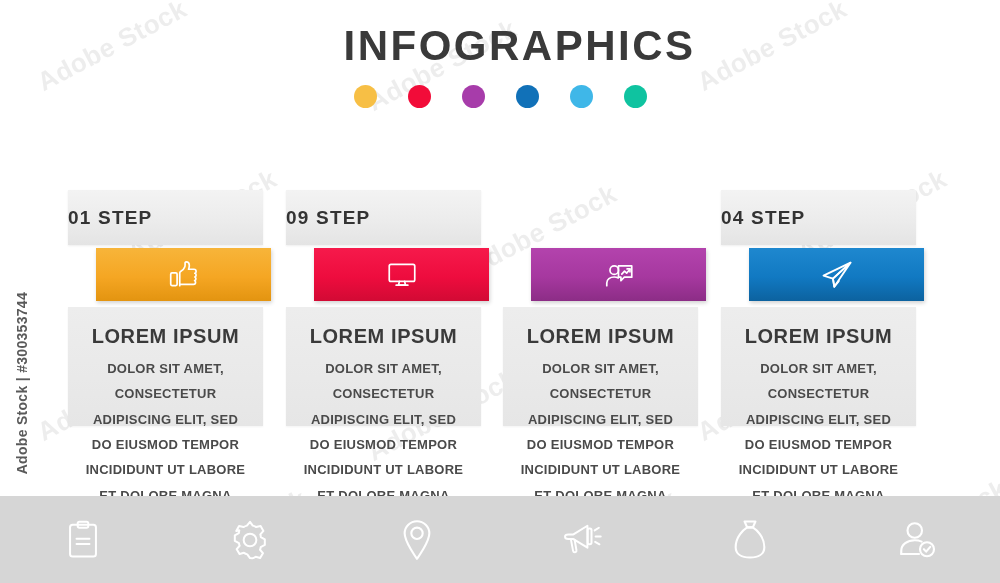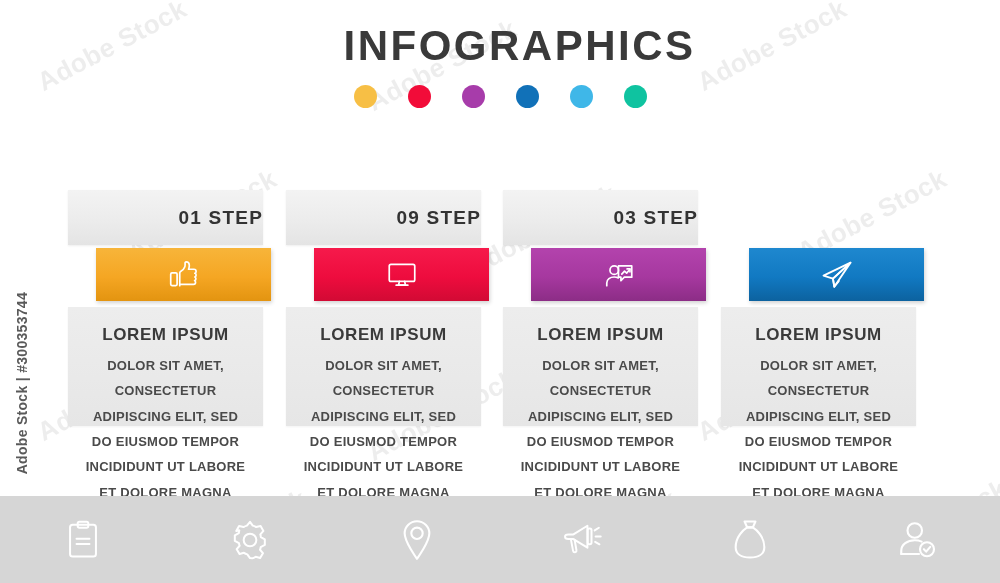--- a/index.html
+++ b/index.html
@@ -77,21 +77,21 @@
 
   .card-header {
     position: absolute;
     top: 0;
     left: 0;
     width: 195px;
     height: 55px;
     background: linear-gradient(180deg, #f3f3f3 0%, #ececec 55%, #e4e4e4 100%);
     display: flex;
     align-items: center;
-    justify-content: flex-end;
+    justify-content: flex-start;
     box-shadow: 0 1px 2px rgba(0,0,0,0.07);
   }
   .card-header-label {
     font-size: 19px;
     font-weight: 700;
     letter-spacing: 1.2px;
     color: #333333;
   }
 
   .card-body {
@@ -99,21 +99,21 @@
     top: 117px;
     left: 0;
     width: 195px;
     height: 119px;
     background: linear-gradient(180deg, #ededed 0%, #e9e9e9 60%, #e6e6e6 100%);
     box-shadow: 0 1px 2px rgba(0,0,0,0.05);
     padding: 18px 10px 0 10px;
     text-align: center;
   }
   .card-title {
-    font-size: 17px;
+    font-size: 20px;
     font-weight: 700;
     letter-spacing: 0.6px;
     color: #3a3a3a;
     margin-bottom: 8px;
   }
   .card-text {
     font-size: 13px;
     font-weight: 700;
     letter-spacing: 0.25px;
     line-height: 1.95;
@@ -243,41 +243,41 @@
           </svg>
         </span>
       </div>
       <div class="card-body">
         <div class="card-title">LOREM IPSUM</div>
         <div class="card-text">DOLOR SIT AMET, CONSECTETUR ADIPISCING ELIT, SED DO EIUSMOD TEMPOR INCIDIDUNT UT LABORE ET DOLORE MAGNA ALIQUA.</div>
       </div>
     </div>
 
     <div class="card c2">
-      <div class="card-header">
-        <span class="card-header-label">03 STEP</span>
-      </div>
       <div class="card-band" style="background:linear-gradient(180deg,#b343ad 0%,#a6389f 55%,#8c2d86 100%);">
         <span>
           <svg width="34" height="34" viewBox="0 0 32 32" fill="none" stroke="#ffffff" stroke-width="1.6" stroke-linejoin="round" stroke-linecap="round">
             <circle cx="11.5" cy="11.5" r="4"></circle>
             <path d="M4.5 26v-2.5c0-3.4 3.1-5.6 7-5.6 1.4 0 2.7.3 3.8.8"></path>
             <path d="M15.5 7.5h12.5v10.5H21l-3.2 3.4v-3.4h-2.3z"></path>
             <path d="M18.6 15.2l2.6-2.9 2 1.9 3.1-3.6"></path>
             <path d="M23.6 10.3h2.7v2.7"></path>
           </svg>
         </span>
       </div>
       <div class="card-body">
         <div class="card-title">LOREM IPSUM</div>
         <div class="card-text">DOLOR SIT AMET, CONSECTETUR ADIPISCING ELIT, SED DO EIUSMOD TEMPOR INCIDIDUNT UT LABORE ET DOLORE MAGNA ALIQUA.</div>
       </div>
     </div>
 
     <div class="card c3">
+      <div class="card-header">
+        <span class="card-header-label">04 STEP</span>
+      </div>
       <div class="card-band" style="background:linear-gradient(180deg,#1e88cf 0%,#1179c2 55%,#0c629f 100%);">
         <span>
           <svg width="36" height="36" viewBox="0 0 32 32" fill="none" stroke="#ffffff" stroke-width="1.6" stroke-linejoin="round" stroke-linecap="round">
             <path d="M28 5L4 16.6l8.4 2.6L28 5z"></path>
             <path d="M28 5L12.4 19.2l1.2 7.3L28 5z"></path>
             <path d="M12.4 19.2l1.2 7.3 4-5.1"></path>
           </svg>
         </span>
       </div>
       <div class="card-body">

